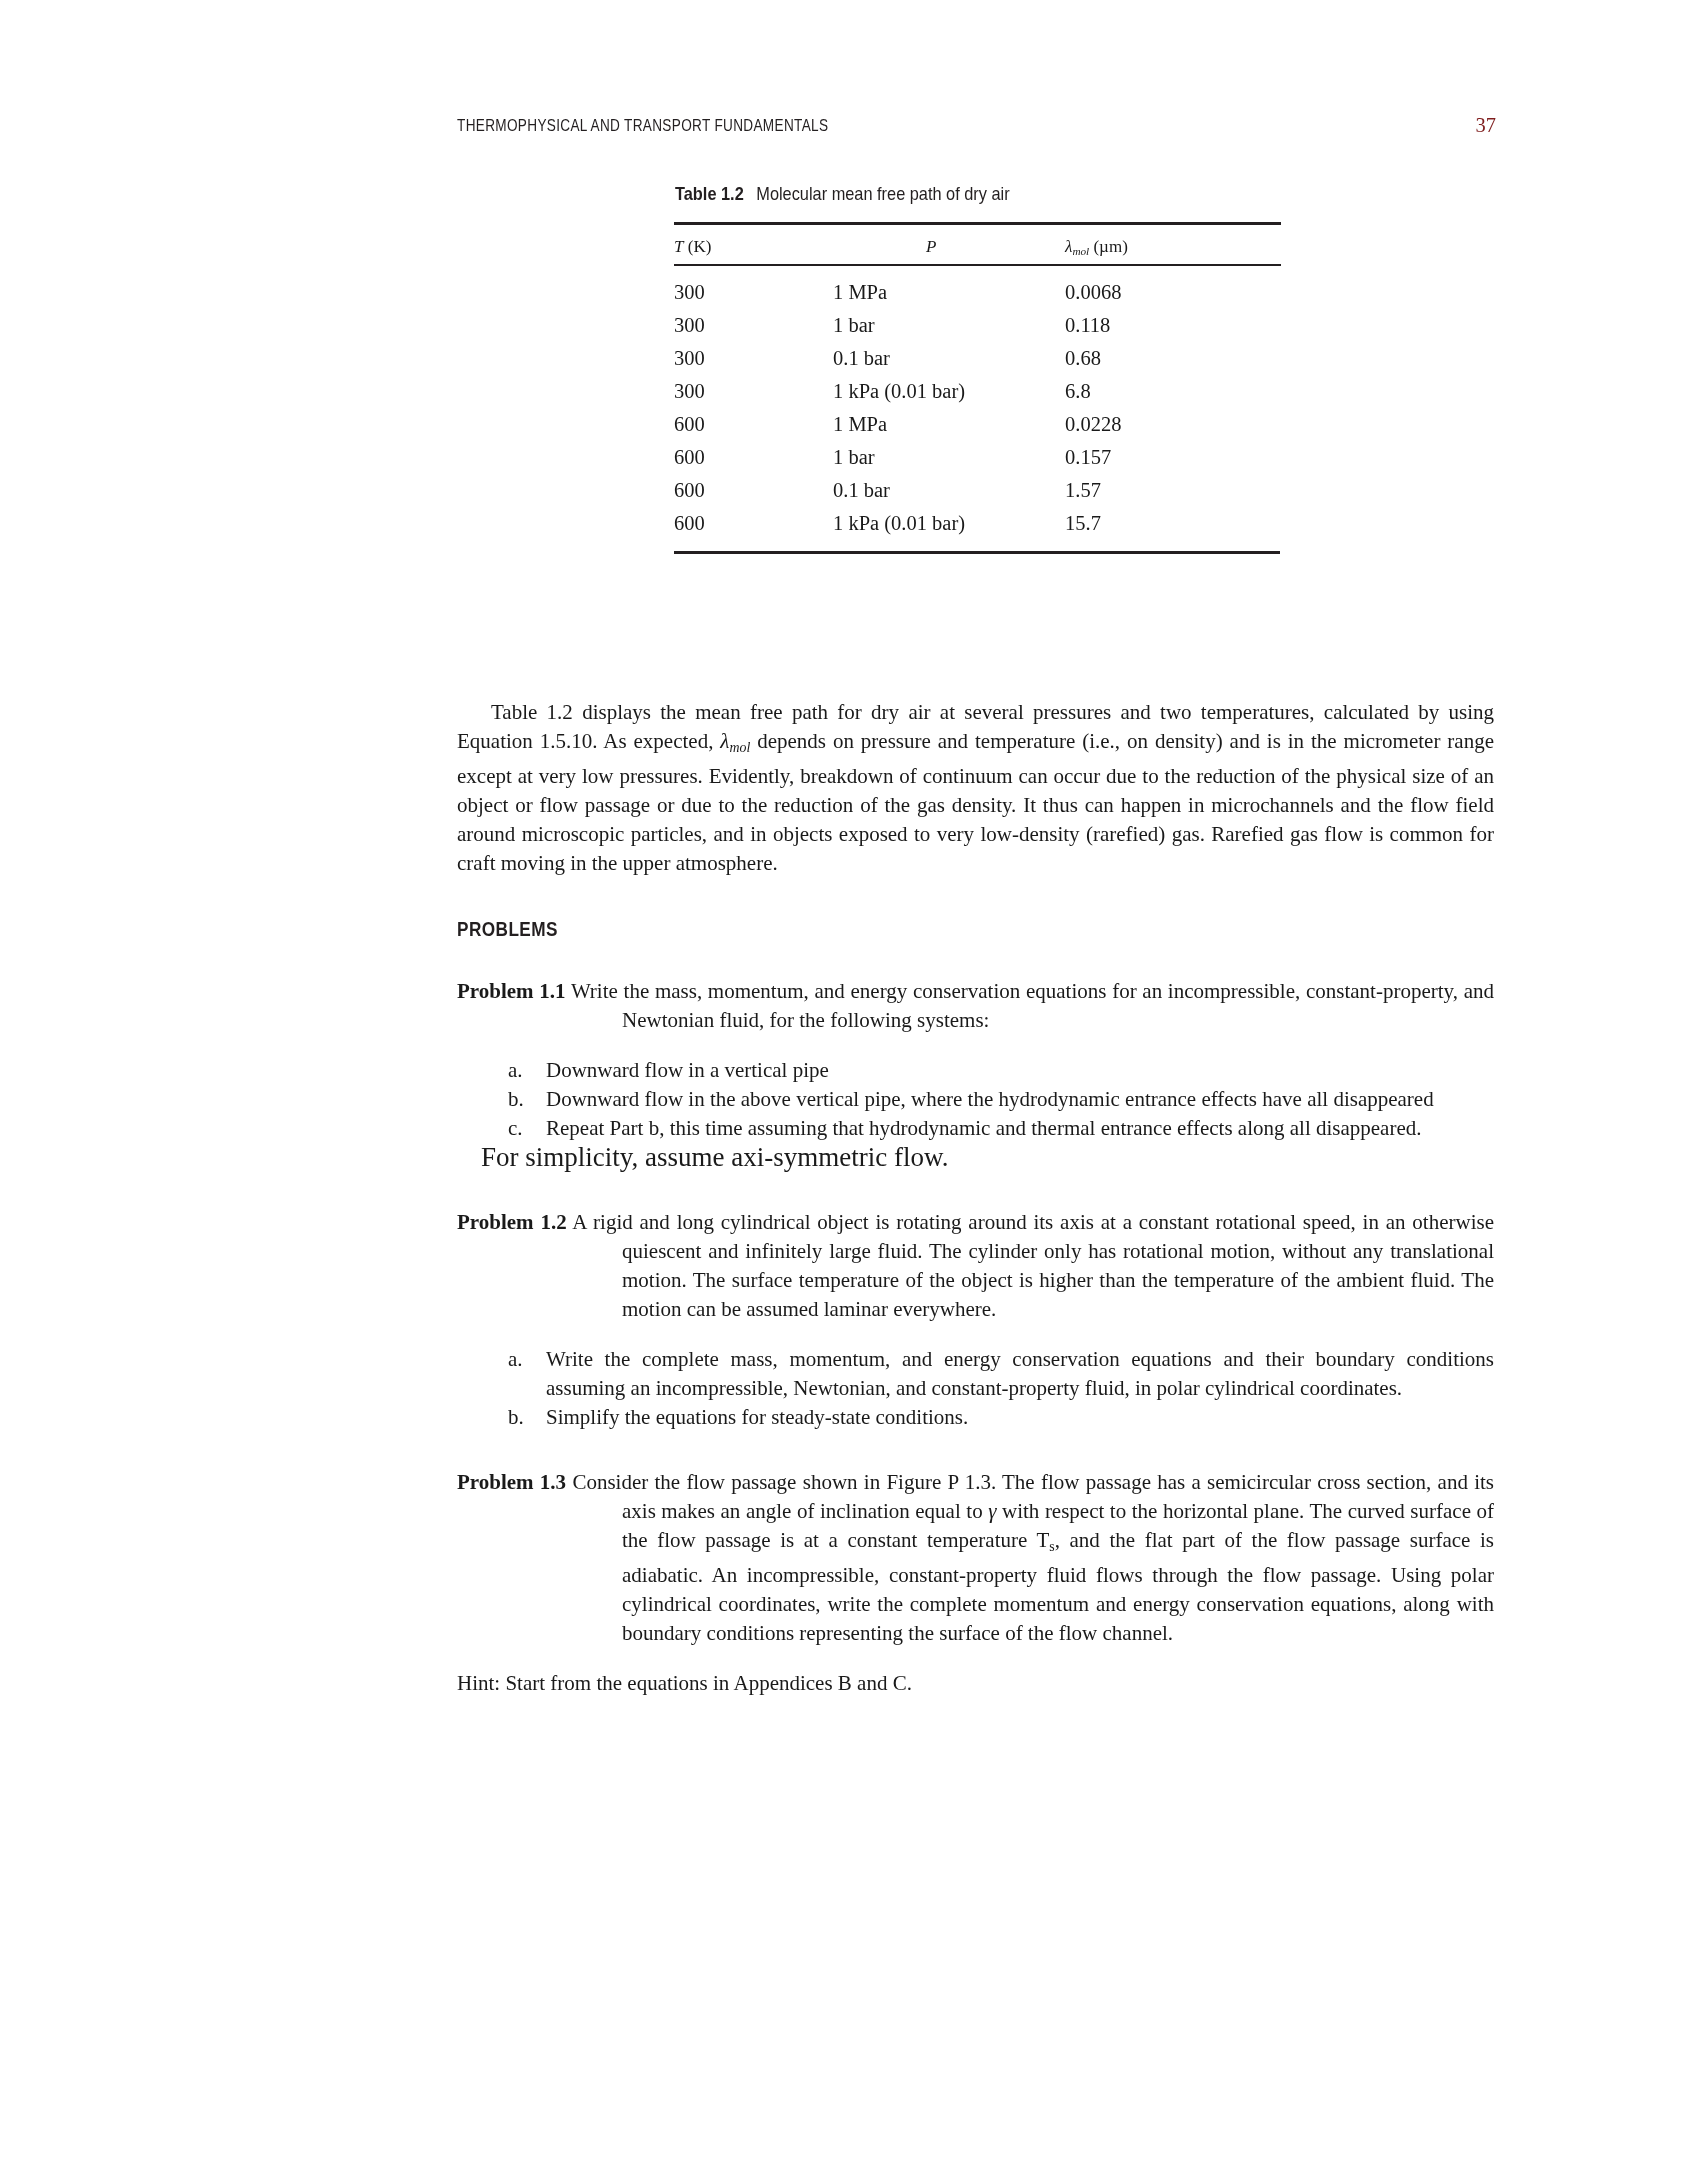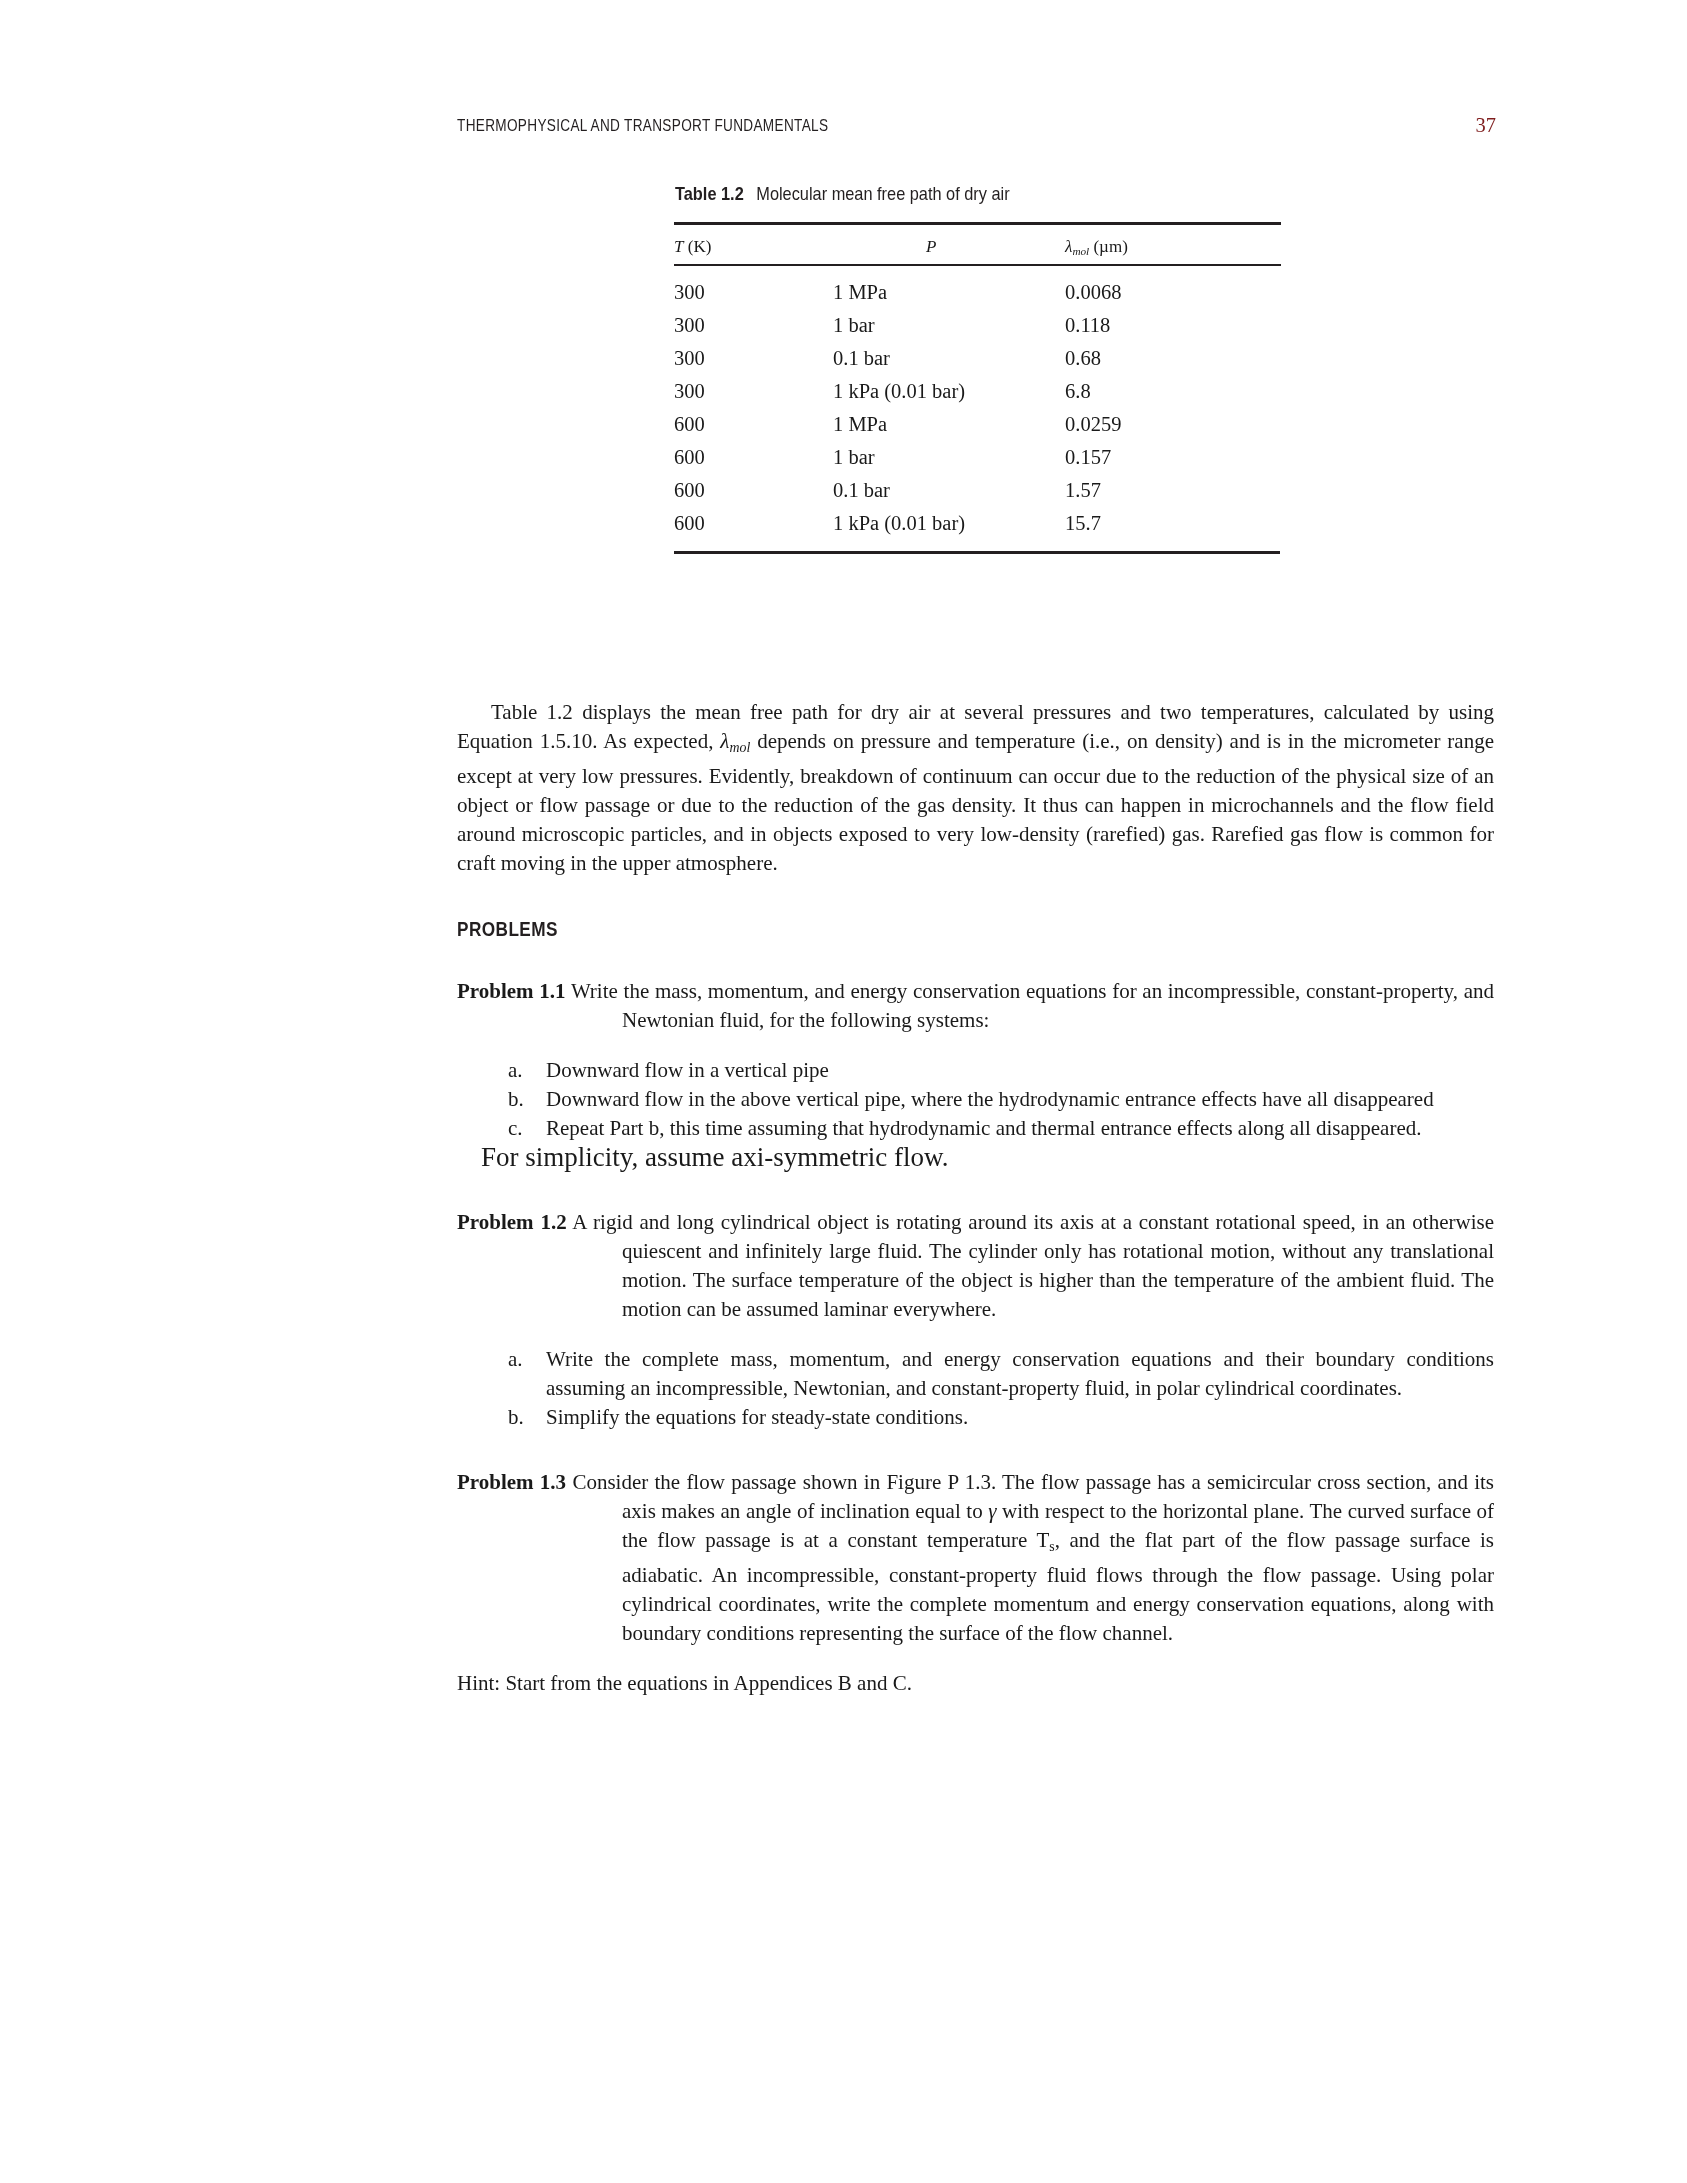--- a/index.html
+++ b/index.html
@@ -246,21 +246,21 @@
           <td class="c3">0.68</td>
         </tr>
         <tr>
           <td class="c1">300</td>
           <td class="c2">1 kPa (0.01 bar)</td>
           <td class="c3">6.8</td>
         </tr>
         <tr>
           <td class="c1">600</td>
           <td class="c2">1 MPa</td>
-          <td class="c3">0.0259</td>
+          <td class="c3">0.0228</td>
         </tr>
         <tr>
           <td class="c1">600</td>
           <td class="c2">1 bar</td>
           <td class="c3">0.157</td>
         </tr>
         <tr>
           <td class="c1">600</td>
           <td class="c2">0.1 bar</td>
           <td class="c3">1.57</td>

